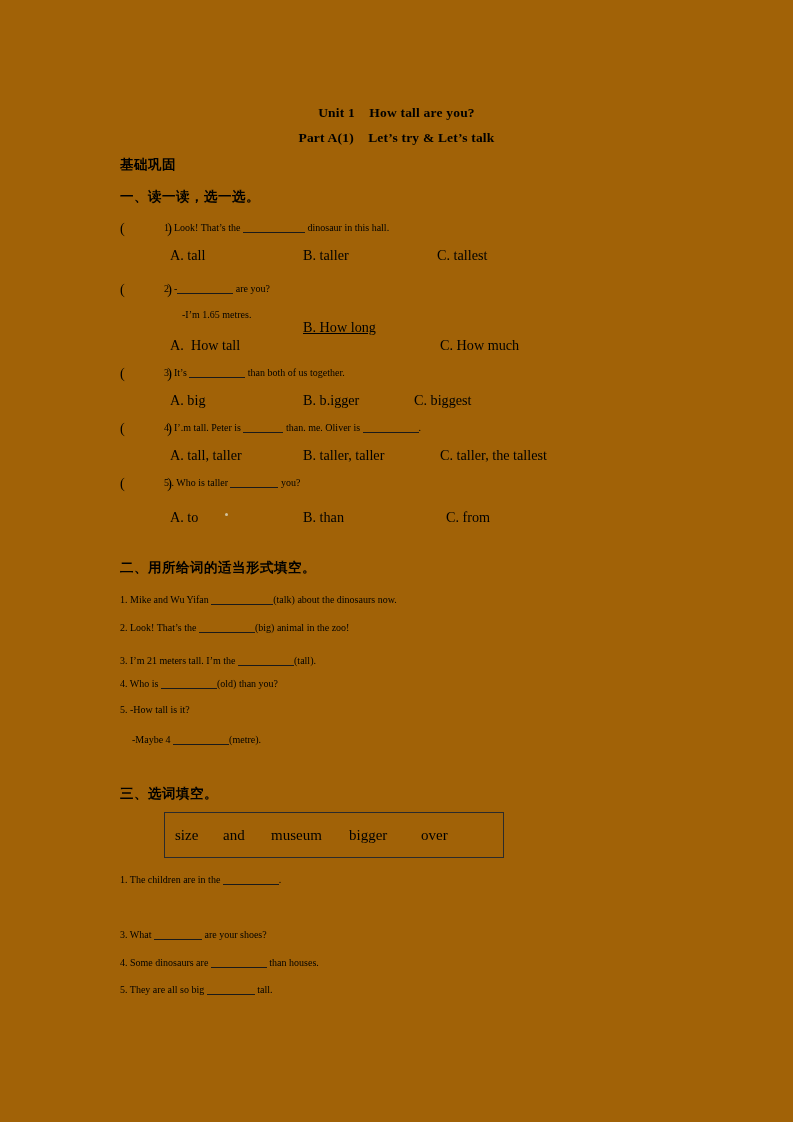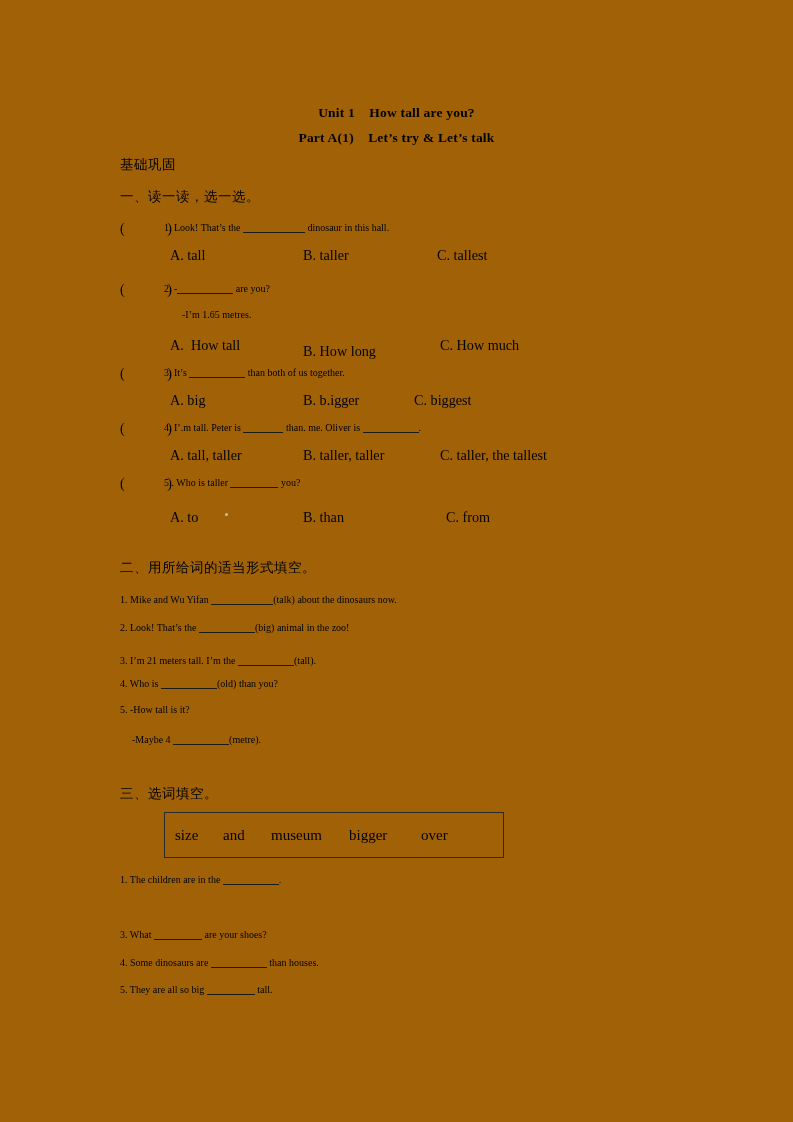--- a/index.html
+++ b/index.html
@@ -32,21 +32,21 @@
     font-size: 13.5px;
     letter-spacing: 0.2px;
     text-align: center;
     width: 100%;
     left: 0;
   }
 
   
   .cjk-head {
     font-family: "DejaVu Sans", "Liberation Sans", sans-serif;
-    font-weight: normal;
+    font-weight: bold;
     font-size: 13.5px;
     letter-spacing: 0.5px;
   }
 
   
   .q {
     font-size: 10px;
   }
   .opt {
     font-size: 14.2px;
@@ -112,21 +112,21 @@
   <div class="abs opt" style="left:170px; top:248px;">A. tall</div>
   <div class="abs opt" style="left:303px; top:248px;">B. taller</div>
   <div class="abs opt" style="left:437px; top:248px;">C. tallest</div>
 
   <div class="paren" style="left:120px; top:282px;">(            )</div>
   <div class="abs q" style="left:164px; top:282px;"><span>2.</span><span> -</span><span class="blank b-lg"></span><span> are you?</span></div>
 
   <div class="abs q" style="left:182px; top:310px;">-I’m 1.65 metres.</div>
 
   <div class="abs opt" style="left:170px; top:338px;">A.  How tall</div>
-  <div class="abs opt" style="left:303px; top:344px;">B. How long</div>
+  <div class="abs opt" style="left:303px; top:320px;text-decoration:underline;">B. How long</div>
   <div class="abs opt" style="left:440px; top:338px;">C. How much</div>
 
   <div class="paren" style="left:120px; top:366px;">(            )</div>
   <div class="abs q" style="left:164px; top:366px;"><span>3.</span><span> It’s </span><span class="blank b-lg"></span><span> than both of us together.</span></div>
 
   <div class="abs opt" style="left:170px; top:393px;">A. big</div>
   <div class="abs opt" style="left:303px; top:393px;">B. b.igger</div>
   <div class="abs opt" style="left:414px; top:393px;">C. biggest</div>
 
   <div class="paren" style="left:120px; top:421px;">(            )</div>

